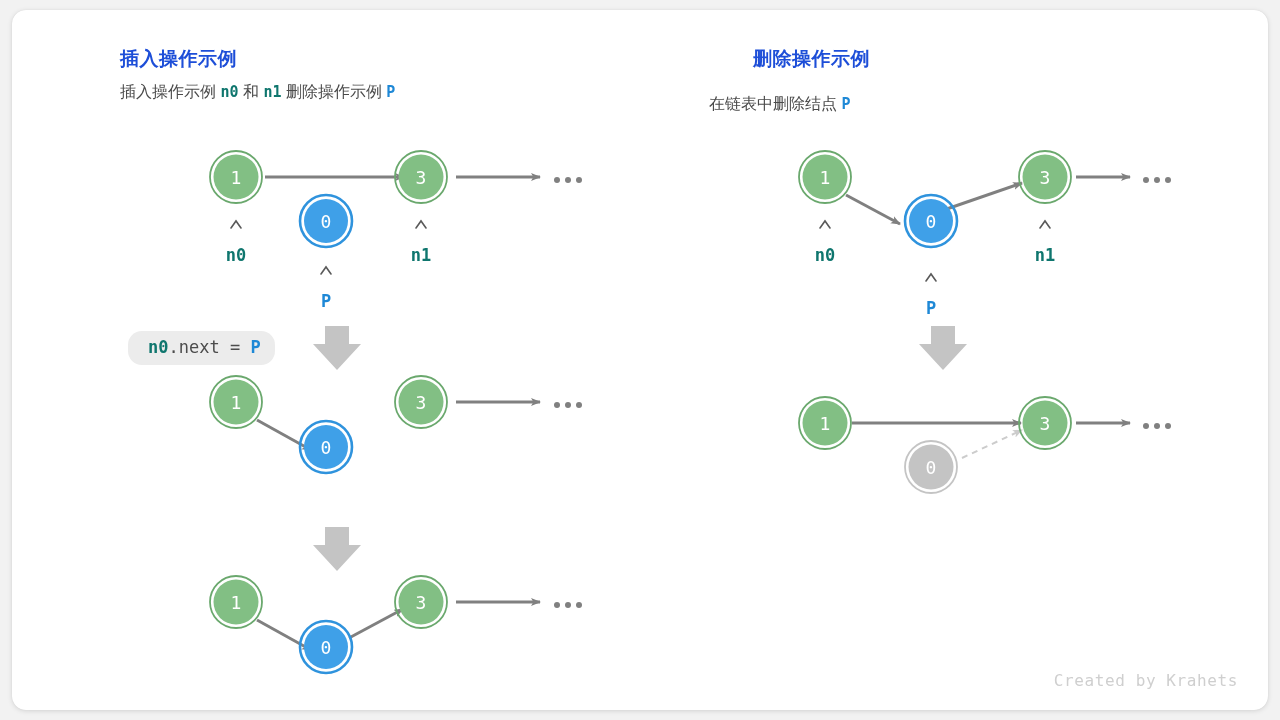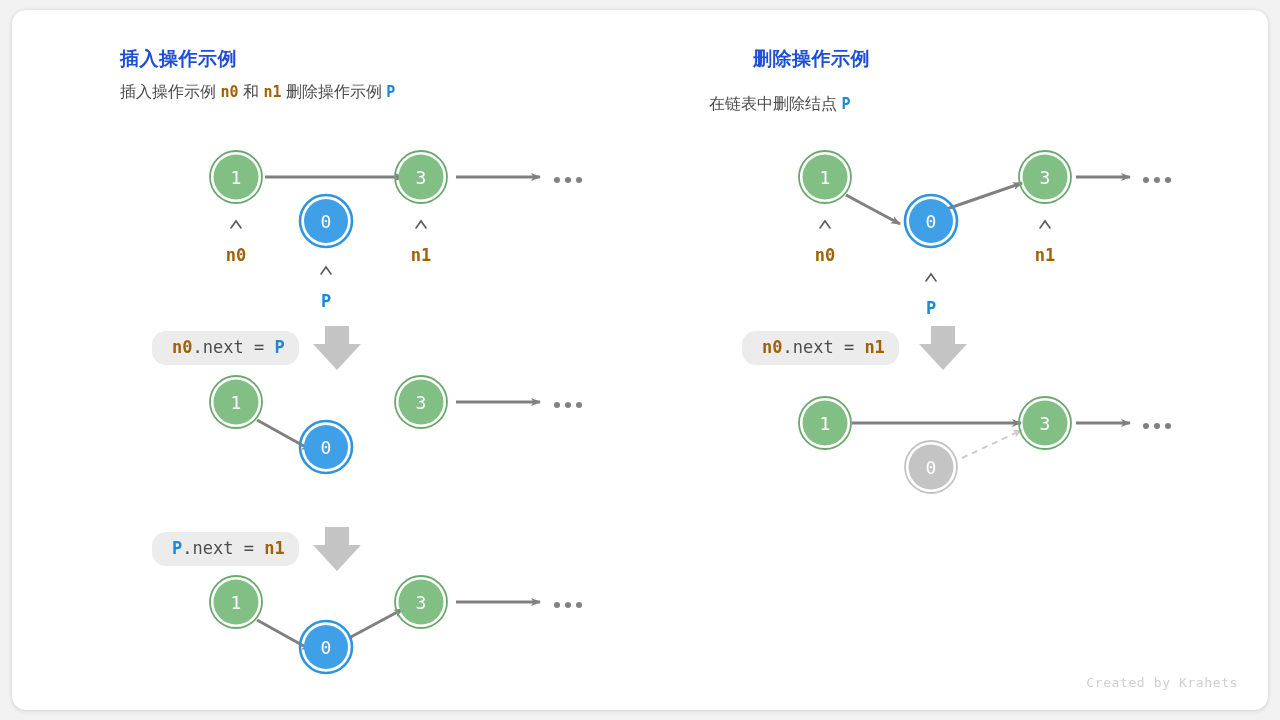--- a/index.html
+++ b/index.html
@@ -45,35 +45,34 @@
     position: absolute;
     font-size: 16px;
     color: #4a4a4a;
     white-space: nowrap;
   }
   .panel-sub .mono {
     font-family: "DejaVu Sans Mono", "Liberation Mono", monospace;
     font-weight: bold;
     font-size: 15px;
   }
-  .g { color: #a16207; }
+  .g { color: #0f766e; }
   .b { color: #1e88d6; }
 
   
   .code-chip {
     position: absolute;
     background: #ececec;
     border-radius: 14px;
     padding: 7px 14px 8px 20px;
     font-family: "DejaVu Sans Mono", "Liberation Mono", monospace;
     font-size: 17px;
     color: #4c4c4c;
     white-space: nowrap;
     line-height: 1.1;
-    margin-left: 24px;
   }
   .code-chip .kw { font-weight: bold; }
 
   
   .canvas {
     position: absolute;
     left: 0;
     top: 0;
     width: 1256px;
     height: 700px;
@@ -88,21 +87,21 @@
     font-weight: bold;
     white-space: nowrap;
     transform: translateX(-50%);
   }
 
   .credit {
     position: absolute;
     right: 30px;
     bottom: 20px;
     font-family: "DejaVu Sans Mono", "Liberation Mono", monospace;
-    font-size: 13px;
+    font-size: 16px;
     color: #cfcfcf;
     letter-spacing: 0.6px;
   }
 </style>
 </head>
 <body>
 
 <div class="page">
   <div class="card">
 
@@ -277,34 +276,28 @@
     </div>
 
     <div class="node-label g" style="left:224px; top:235px;">n0</div>
     <div class="node-label g" style="left:409px; top:235px;">n1</div>
     <div class="node-label b" style="left:314px; top:281px;">P</div>
 
     <div class="code-chip" style="left:116px; top:321px;">
       <span class="kw g">n0</span><span>.next = </span><span class="kw b">P</span>
     </div>
 
-    <div class="code-chip" style="left:116px; top:522px;">
-      <span class="kw b">P</span><span>.next = </span><span class="kw g">n1</span>
-    </div>
 
     <div class="panel-title" style="left:697px; top:36px;margin-left:44px;">删除操作示例</div>
 
     <div class="panel-sub" style="left:697px; top:84px;">
       <span>在链表中删除结点 </span><span class="mono b">P</span>
     </div>
 
     <div class="node-label g" style="left:813px; top:235px;">n0</div>
     <div class="node-label g" style="left:1033px; top:235px;">n1</div>
     <div class="node-label b" style="left:919px; top:288px;">P</div>
 
-    <div class="code-chip" style="left:706px; top:321px;">
-      <span class="kw g">n0</span><span>.next = </span><span class="kw g">n1</span>
-    </div>
 
     <div class="credit">Created by Krahets</div>
 
   </div>
 </div>
 
 </body></html>

